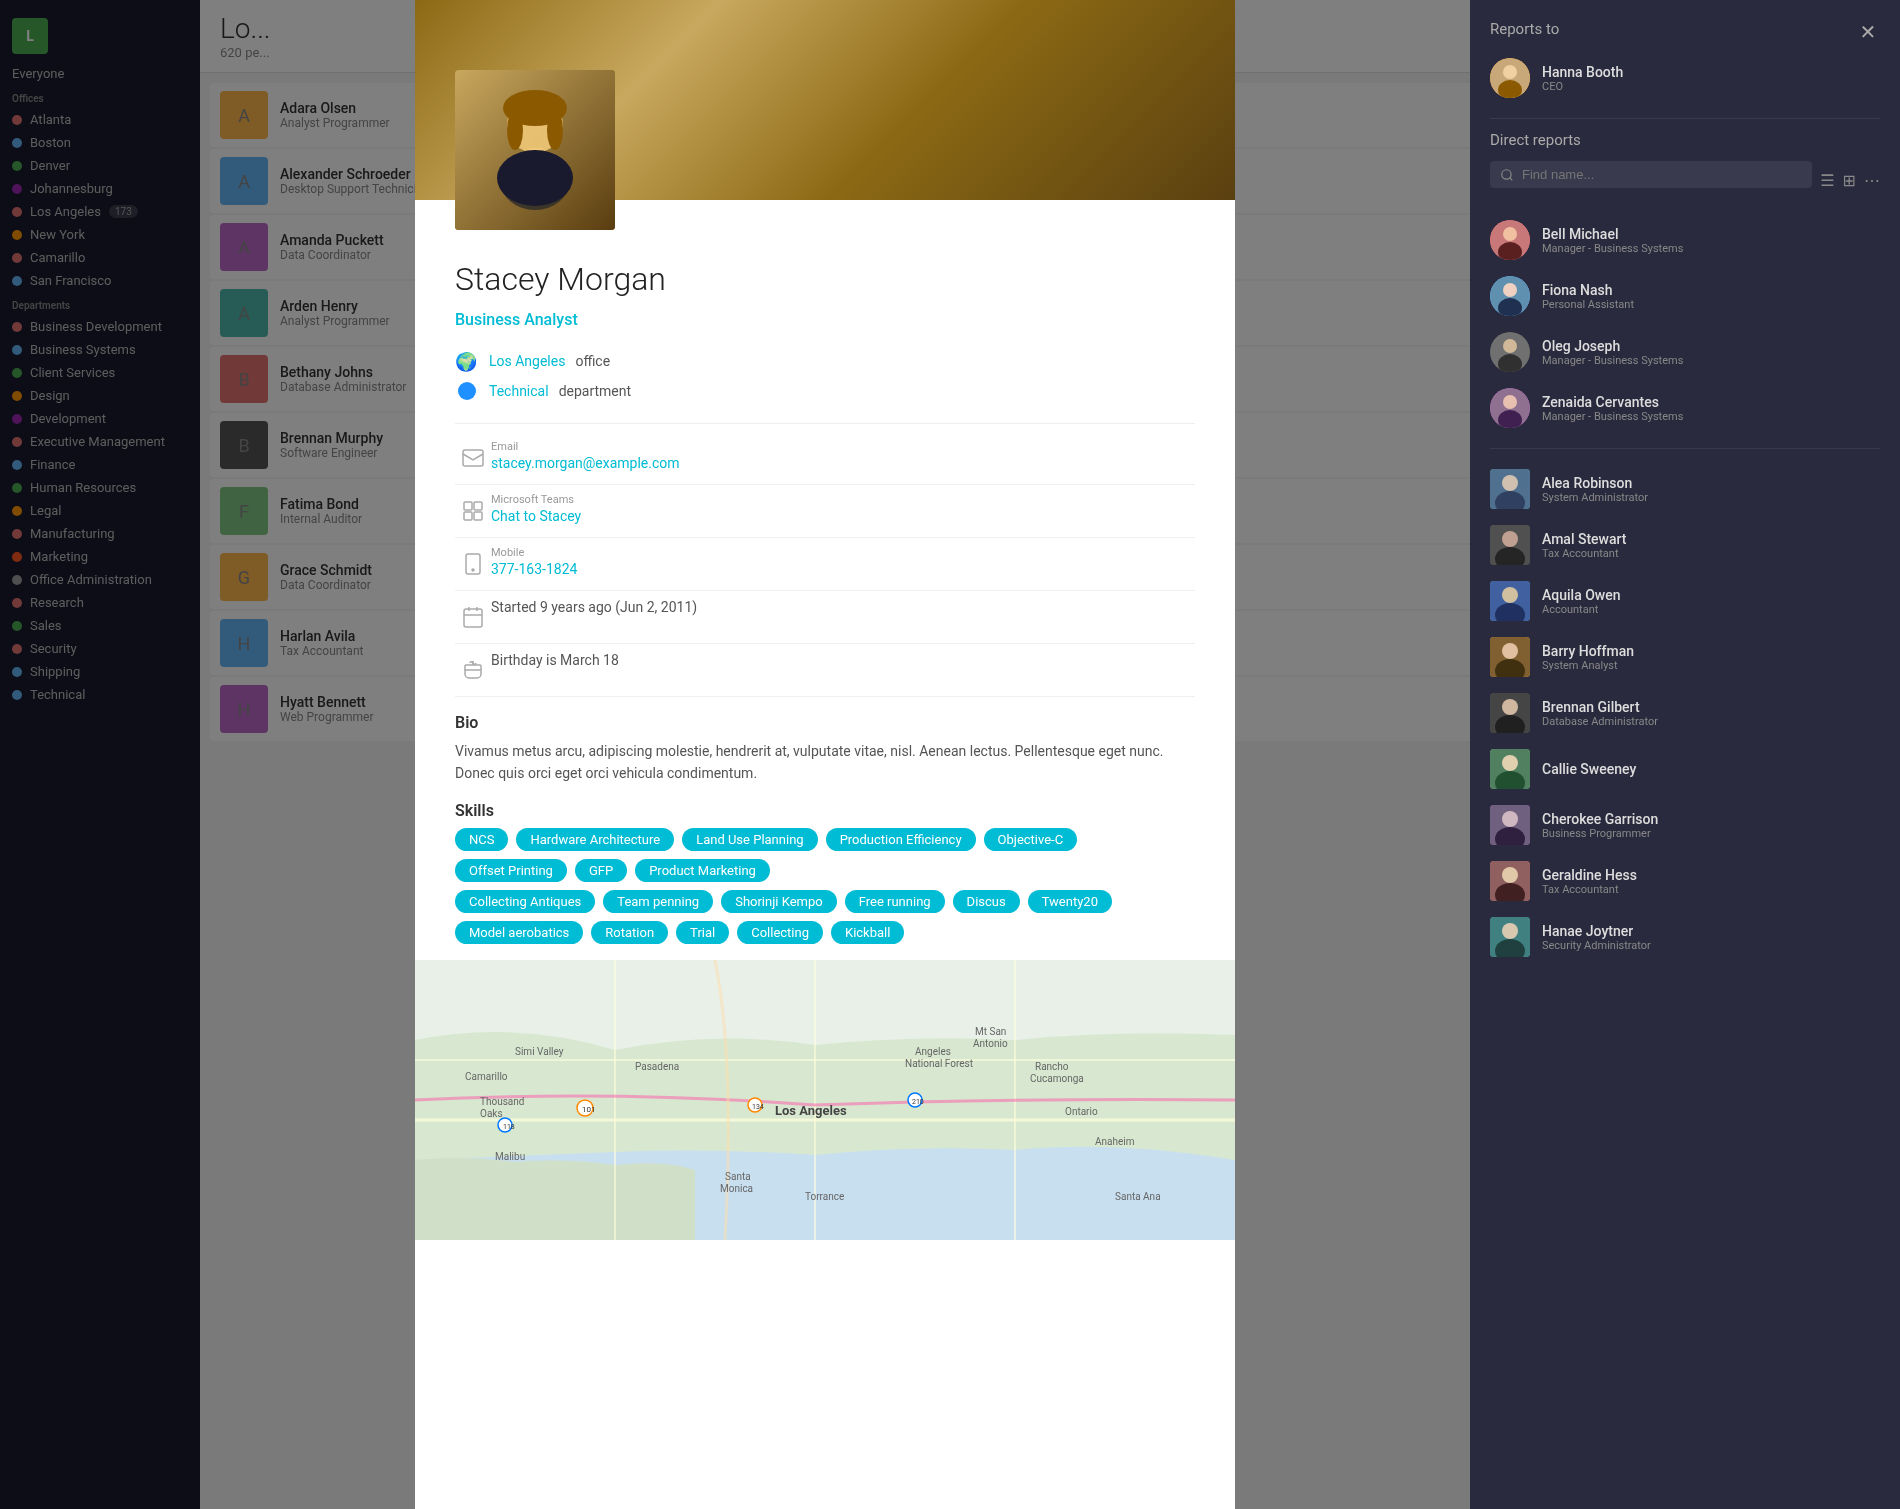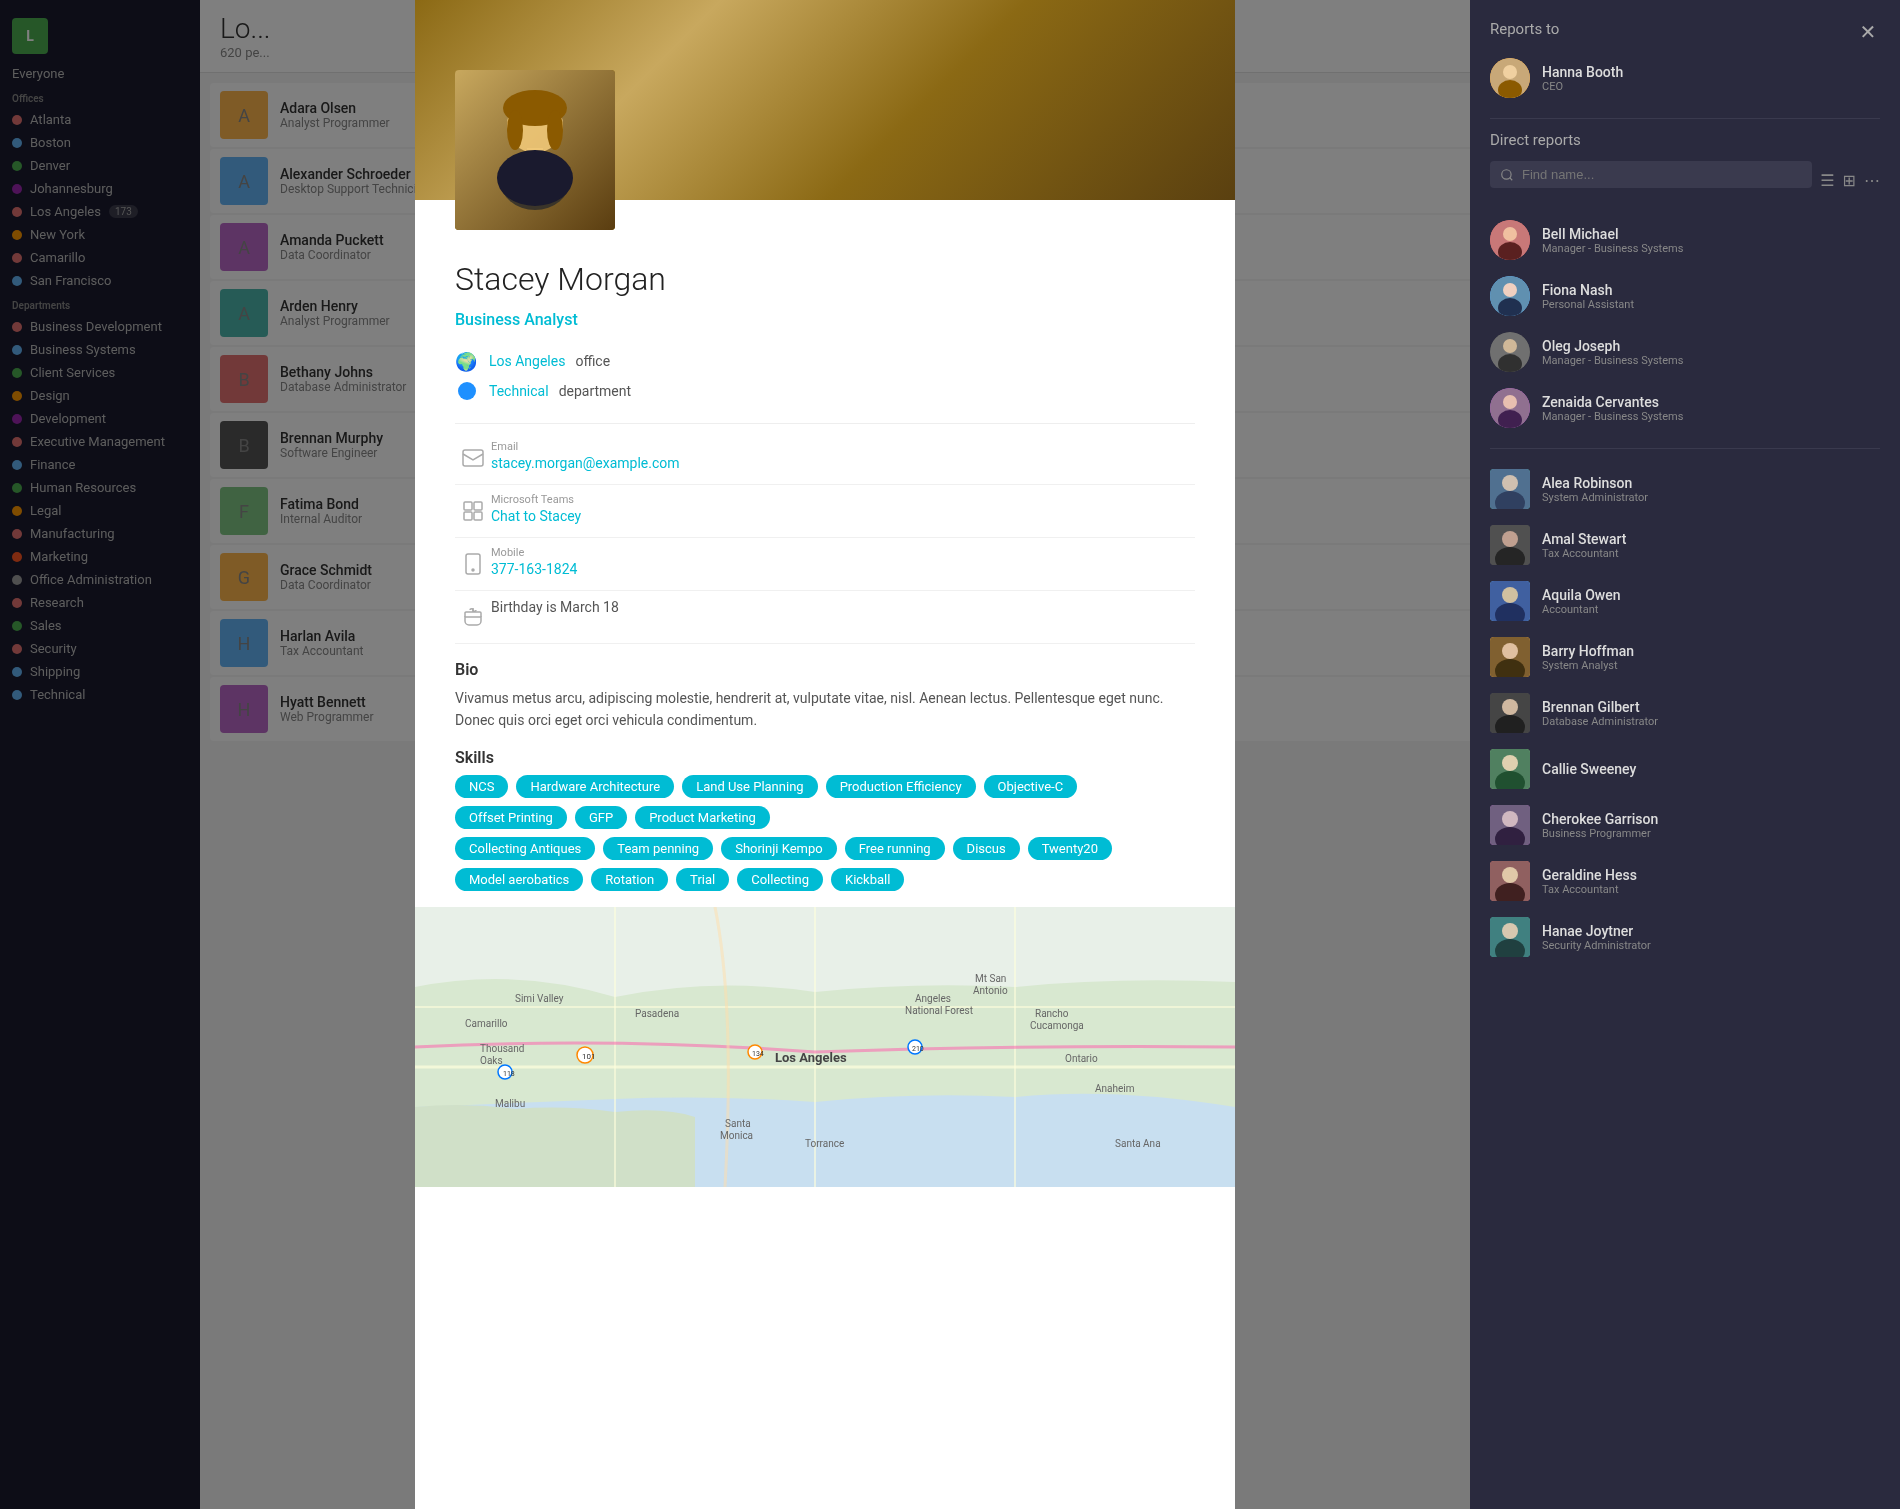--- a/index.html
+++ b/index.html
@@ -408,20 +408,31 @@
             <rect x="5" y="2" width="14" height="20" rx="2"></rect>
             <circle cx="12" cy="18" r="1" fill="#aaa"></circle>
           </svg>
       </div>
       <div>
         <div class="contact-label">Mobile</div>
         <a class="contact-value">377-163-1824</a>
       </div>
     </div>
 
+    <div class="contact-row">
+      <div class="contact-icon">
+        <svg width="24" height="24" viewBox="0 0 24 24" fill="none" stroke="#aaa" stroke-width="1.5">
+            <rect x="3" y="4" width="18" height="18" rx="2"></rect>
+            <line x1="16" y1="2" x2="16" y2="6"></line>
+            <line x1="8" y1="2" x2="8" y2="6"></line>
+            <line x1="3" y1="10" x2="21" y2="10"></line>
+          </svg>
+      </div>
+      <div class="contact-value-dark">Started 9 years ago (Jun 2, 2011)</div>
+    </div>
 
     <div class="contact-row">
       <div class="contact-icon">
         <svg width="24" height="24" viewBox="0 0 24 24" fill="none" stroke="#aaa" stroke-width="1.5">
             <path d="M20 16c0 2.2-1.8 4-4 4H8c-2.2 0-4-1.8-4-4v-4h16v4z"></path>
             <path d="M4 12V8c0-.6.4-1 1-1h14c.6 0 1 .4 1 1v4"></path>
             <path d="M12 7V3"></path>
             <path d="M9 5c0-1.7 3-1.7 3 0s3 1.7 3 0"></path>
           </svg>
       </div>

